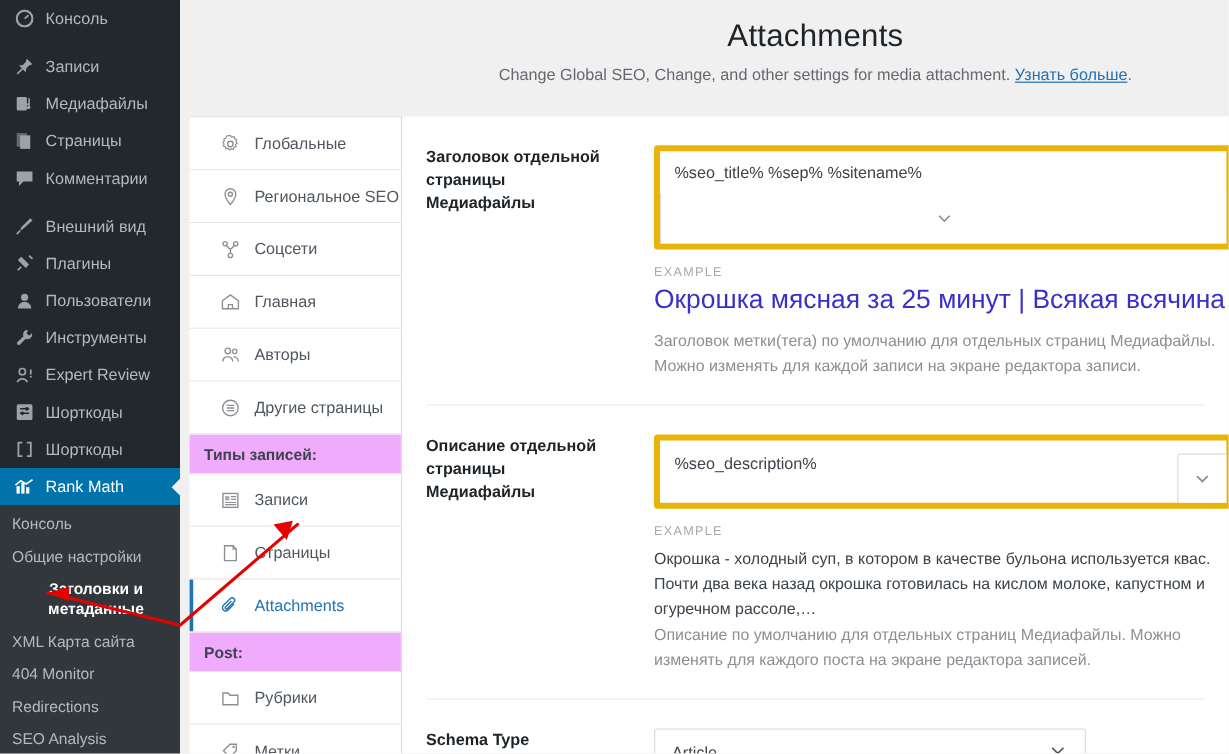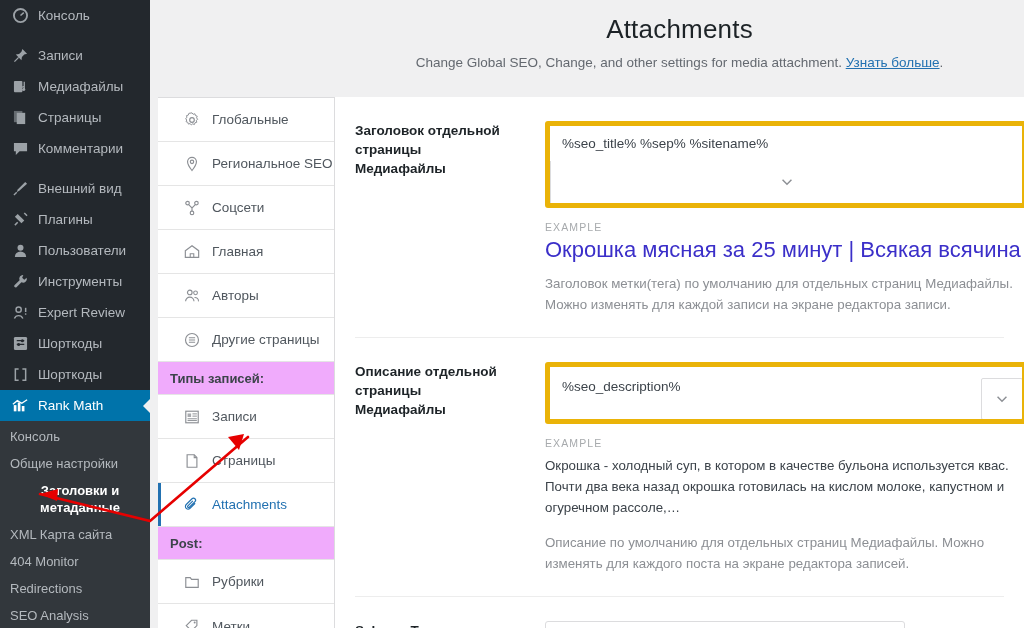--- a/index.html
+++ b/index.html
@@ -160,21 +160,21 @@
   .ex-label {
     font-size: 10.5px; color: #a7aaad; letter-spacing: 1.1px;
     margin: 13px 0 6px 0; font-weight: normal;
   }
   .ex-title {
     font-size: 22px; color: #3b2fc9; line-height: 22px;
     margin-bottom: 12px;
   }
   .ex-desc {
     font-size: 13.3px; color: #3c434a; line-height: 21px;
-    margin-bottom: 14px; max-width: 478px;
+    max-width: 478px;
   }
   .help {
     font-size: 13.3px; color: #8c8f94; line-height: 21px; max-width: 478px;
   }
   .select-box {
     width: 360px; height: 40px;
     border: 1px solid #dcdcde; border-radius: 3px;
     display: flex; align-items: center; justify-content: space-between;
     padding: 17px 14px; font-size: 13.5px; color: #3c434a; background: #fff;
   }

